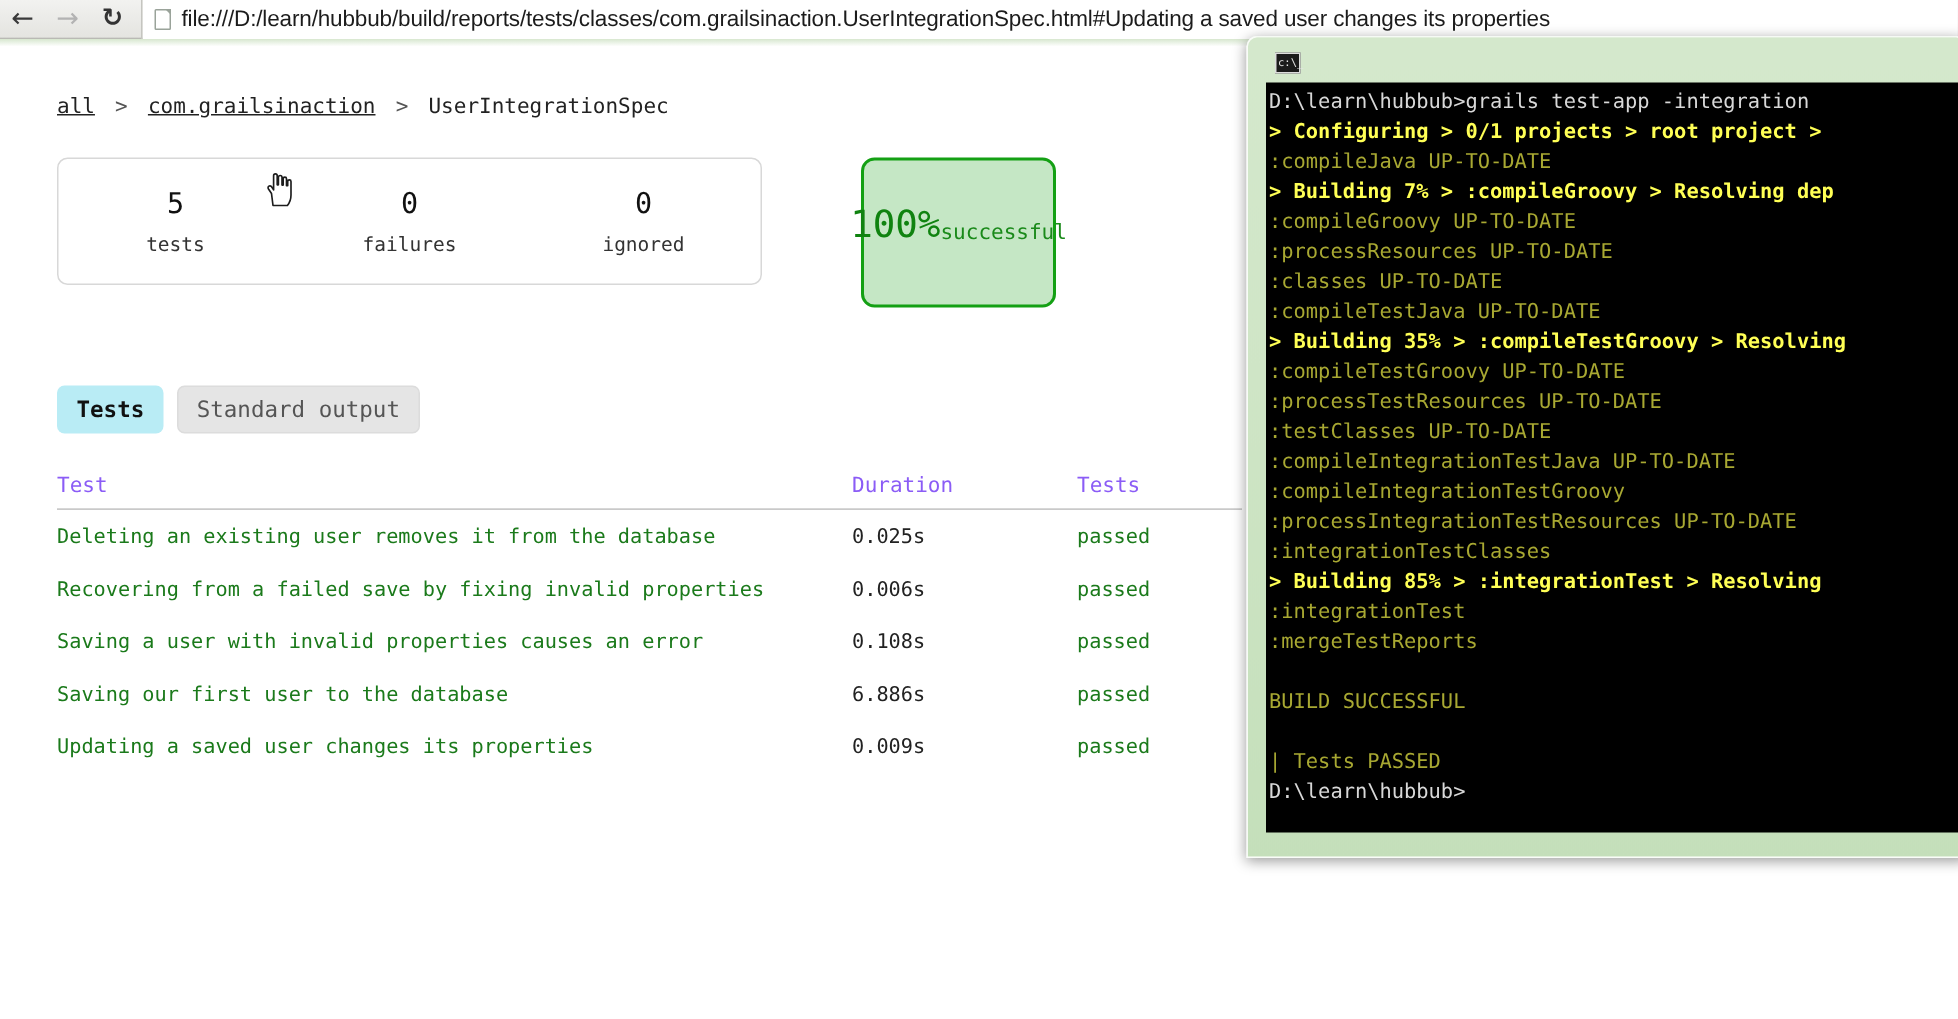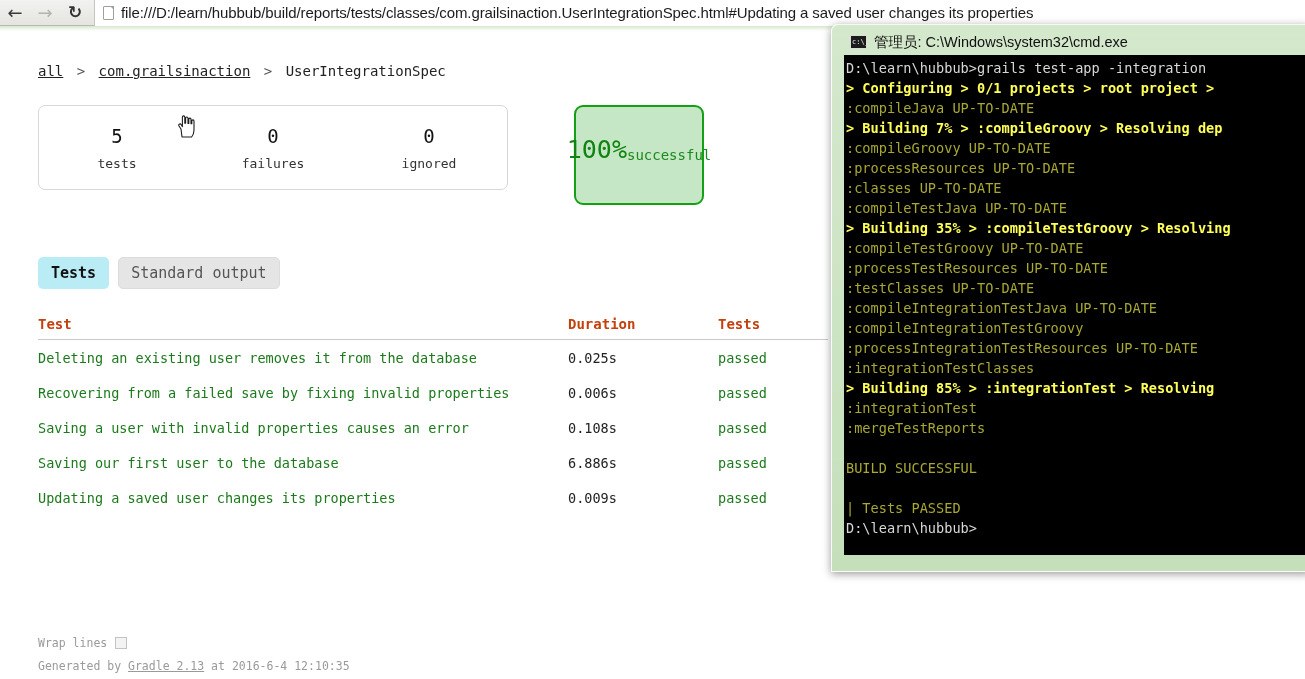--- a/index.html
+++ b/index.html
@@ -141,22 +141,22 @@
   
   #test-table {
     margin-top: 27px;
     width: 790px;
     border-collapse: collapse;
     font-family: "DejaVu Sans Mono", monospace;
   }
   #test-table th {
     text-align: left;
     font-size: 14px;
-    color: #c2410c;
-    font-weight: bold;
+    color: #8b5cf6;
+    font-weight: normal;
     padding: 0 0 7px 0;
     border-bottom: 1px solid #c9c9c9;
   }
   #test-table th.col-duration { width: 150px; }
   #test-table th.col-result { width: 110px; text-align: left; }
   #test-table td {
     font-size: 13.5px;
     padding: 10px 0 9px 0;
     color: #1b7a1b;
     white-space: nowrap;
@@ -330,34 +330,24 @@
         <td class="res">passed</td>
       </tr>
       <tr>
         <td>Updating a saved user changes its properties</td>
         <td class="dur">0.009s</td>
         <td class="res">passed</td>
       </tr>
     </tbody>
   </table>
 
-  <div id="footer">
-    <div id="wrap-row">
-      <span>Wrap lines</span>
-      <span id="wrap-checkbox"></span>
-    </div>
-    <div>
-      <span>Generated by </span><a href="#">Gradle 2.13</a><span> at 2016-6-4 12:10:35</span>
-    </div>
-  </div>
 </div>
 
 <svg id="hand-cursor" viewBox="0 0 20 26">
   <path d="M6 23 L5 15 L3 12 Q2.2 10.6 3.5 10 Q4.6 9.6 5.4 11 L6.4 12.6 L6.4 3.2 Q6.4 1.9 7.6 1.9 Q8.8 1.9 8.8 3.2 L8.8 9.2 L9.6 9.2 L9.6 4.2 Q9.6 3 10.8 3 Q12 3 12 4.2 L12 9.4 L12.8 9.4 L12.8 5.2 Q12.8 4.1 13.9 4.1 Q15 4.1 15 5.2 L15 9.8 L15.8 9.8 L15.8 7 Q15.8 5.9 16.9 5.9 Q18 5.9 18 7 L18 16 Q18 20 15.6 23 Z" fill="#ffffff" stroke="#1c1c1c" stroke-width="1.1" stroke-linejoin="round"></path>
 </svg>
 
 <div id="cmd-window">
   <div id="cmd-titlebar">
     <span id="cmd-icon"></span>
-    <span id="cmd-title-text">管理员: C:\Windows\system32\cmd.exe</span>
   </div>
   <div id="cmd-screen"><div class="c-white">D:\learn\hubbub&gt;grails test-app -integration</div><div class="c-yellow">&gt; Configuring &gt; 0/1 projects &gt; root project &gt; </div><div class="c-olive">:compileJava UP-TO-DATE</div><div class="c-yellow">&gt; Building 7% &gt; :compileGroovy &gt; Resolving dep</div><div class="c-olive">:compileGroovy UP-TO-DATE</div><div class="c-olive">:processResources UP-TO-DATE</div><div class="c-olive">:classes UP-TO-DATE</div><div class="c-olive">:compileTestJava UP-TO-DATE</div><div class="c-yellow">&gt; Building 35% &gt; :compileTestGroovy &gt; Resolving</div><div class="c-olive">:compileTestGroovy UP-TO-DATE</div><div class="c-olive">:processTestResources UP-TO-DATE</div><div class="c-olive">:testClasses UP-TO-DATE</div><div class="c-olive">:compileIntegrationTestJava UP-TO-DATE</div><div class="c-olive">:compileIntegrationTestGroovy</div><div class="c-olive">:processIntegrationTestResources UP-TO-DATE</div><div class="c-olive">:integrationTestClasses</div><div class="c-yellow">&gt; Building 85% &gt; :integrationTest &gt; Resolving </div><div class="c-olive">:integrationTest</div><div class="c-olive">:mergeTestReports</div><div class="c-olive">&nbsp;</div><div class="c-olive">BUILD SUCCESSFUL</div><div class="c-olive">&nbsp;</div><div class="c-olive">| Tests PASSED</div><div class="c-white">D:\learn\hubbub&gt;</div></div>
 </div>
 
 </body></html>

